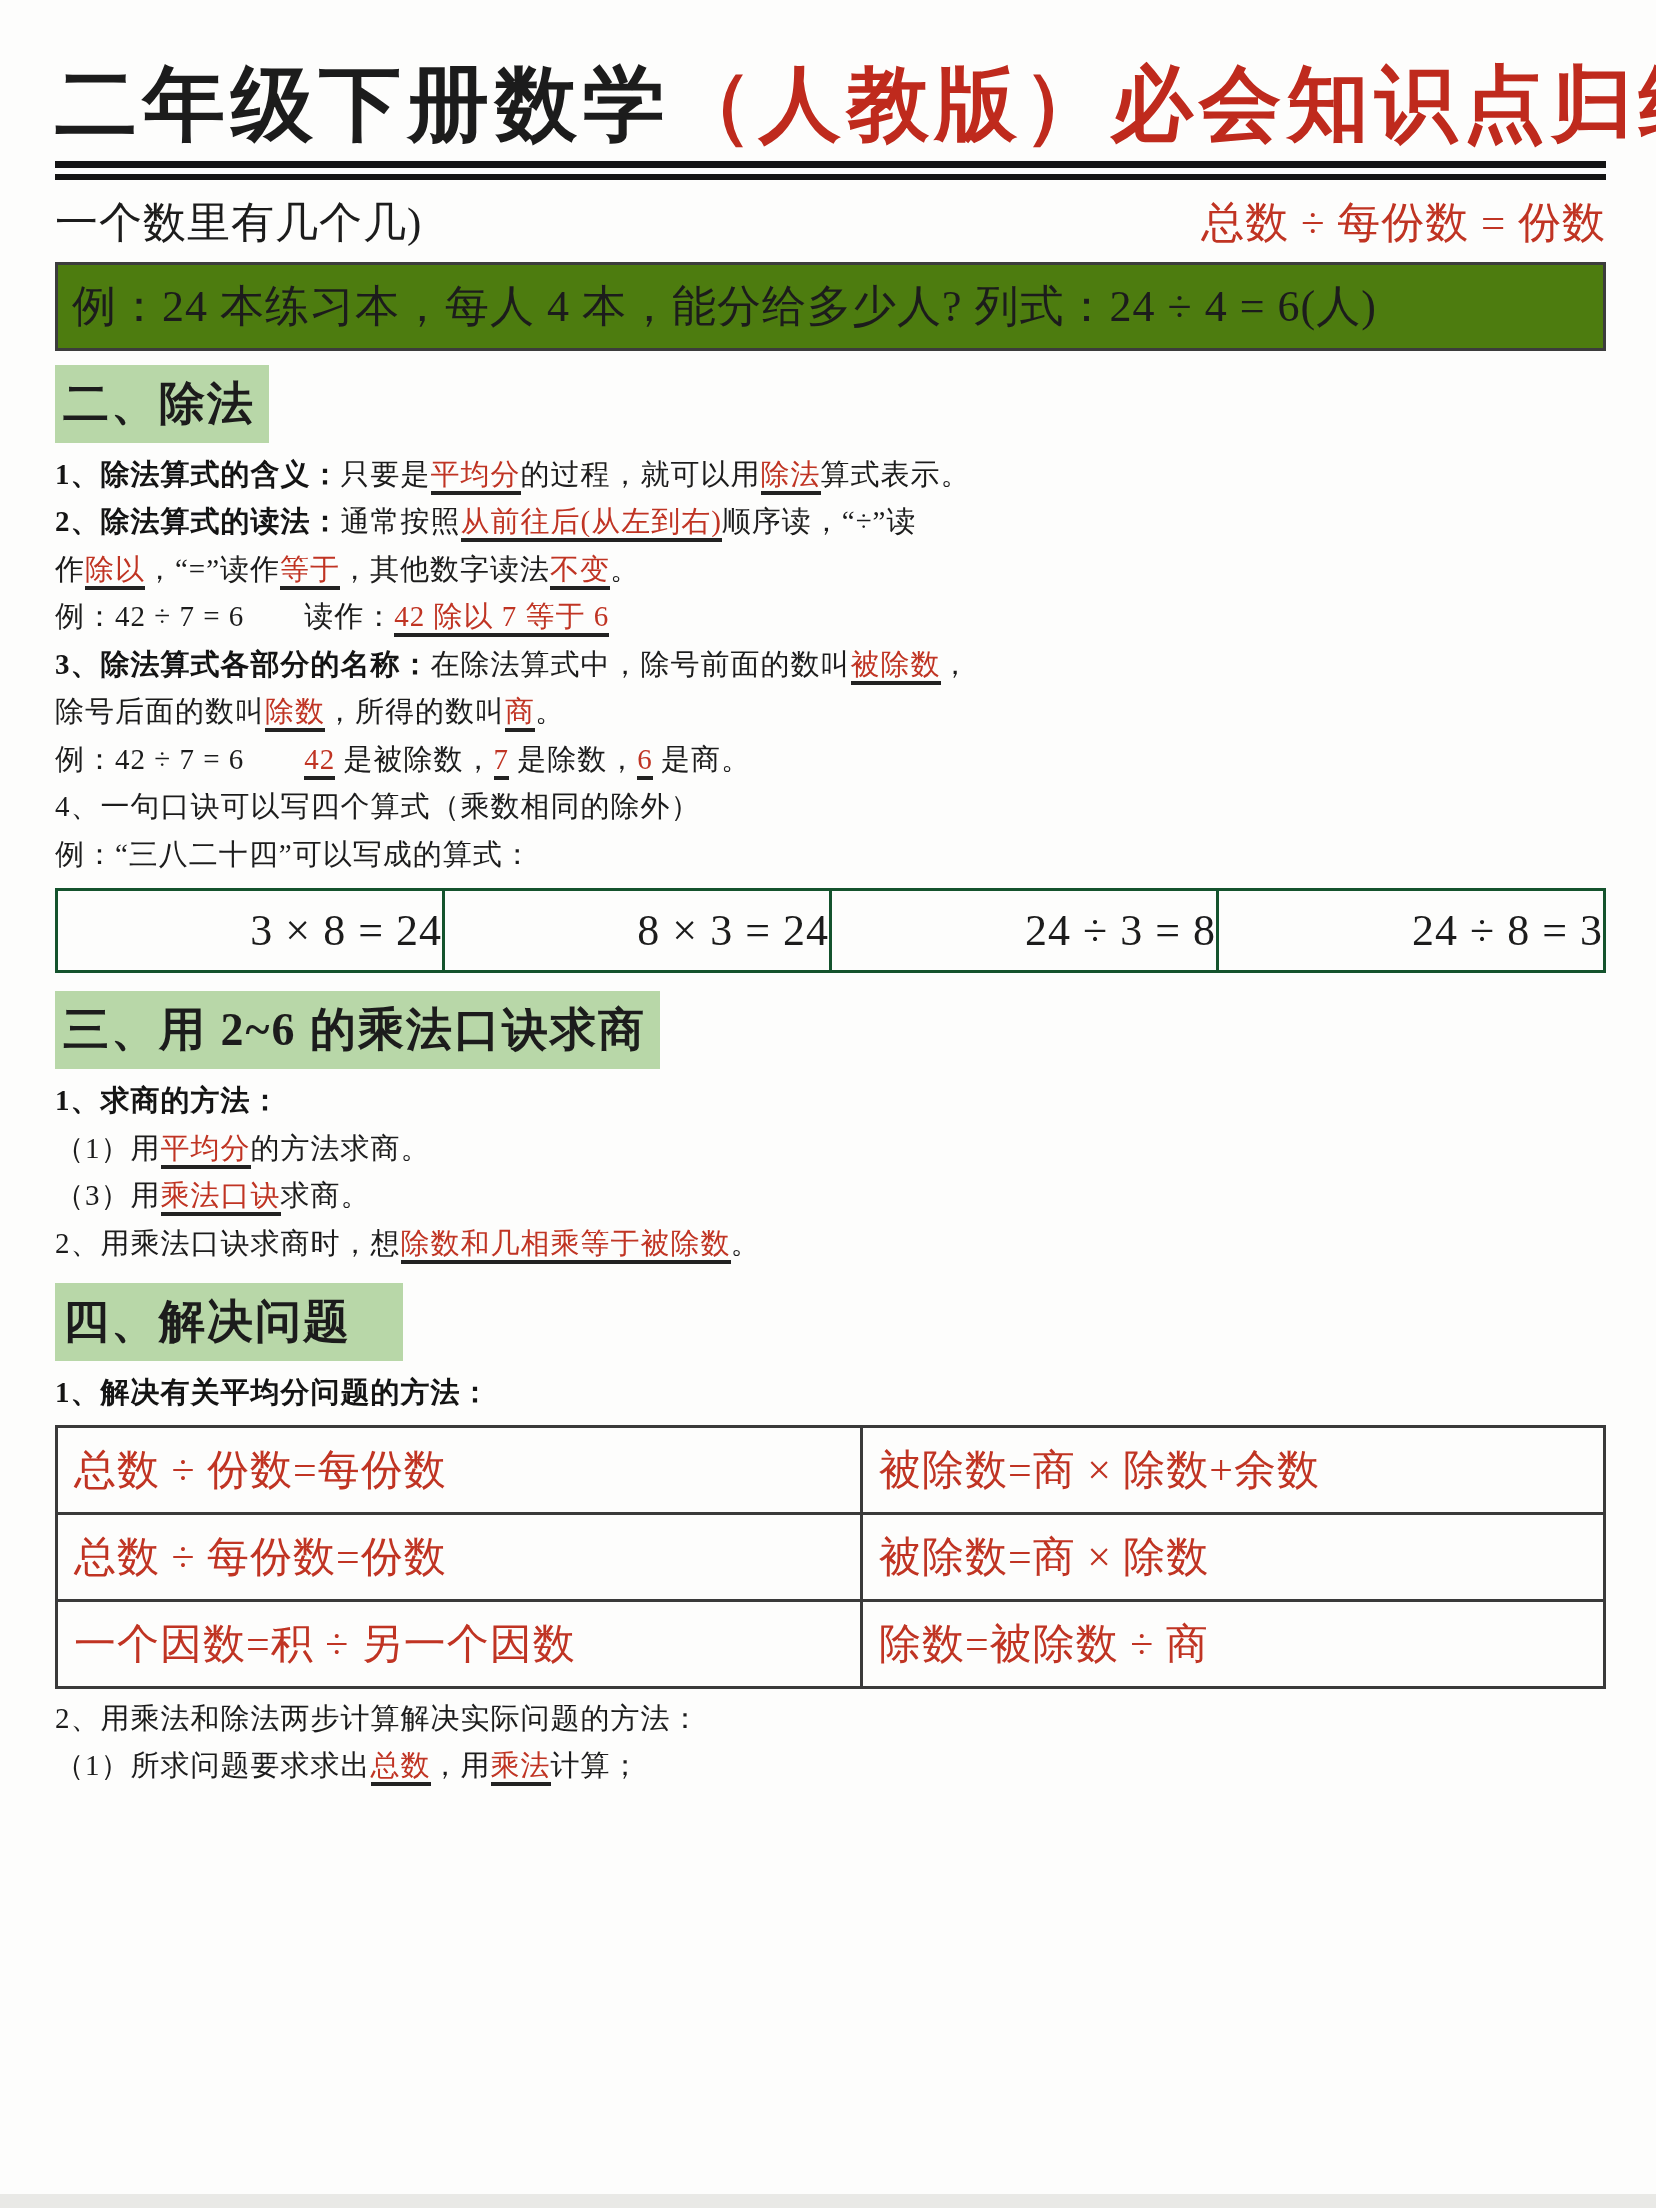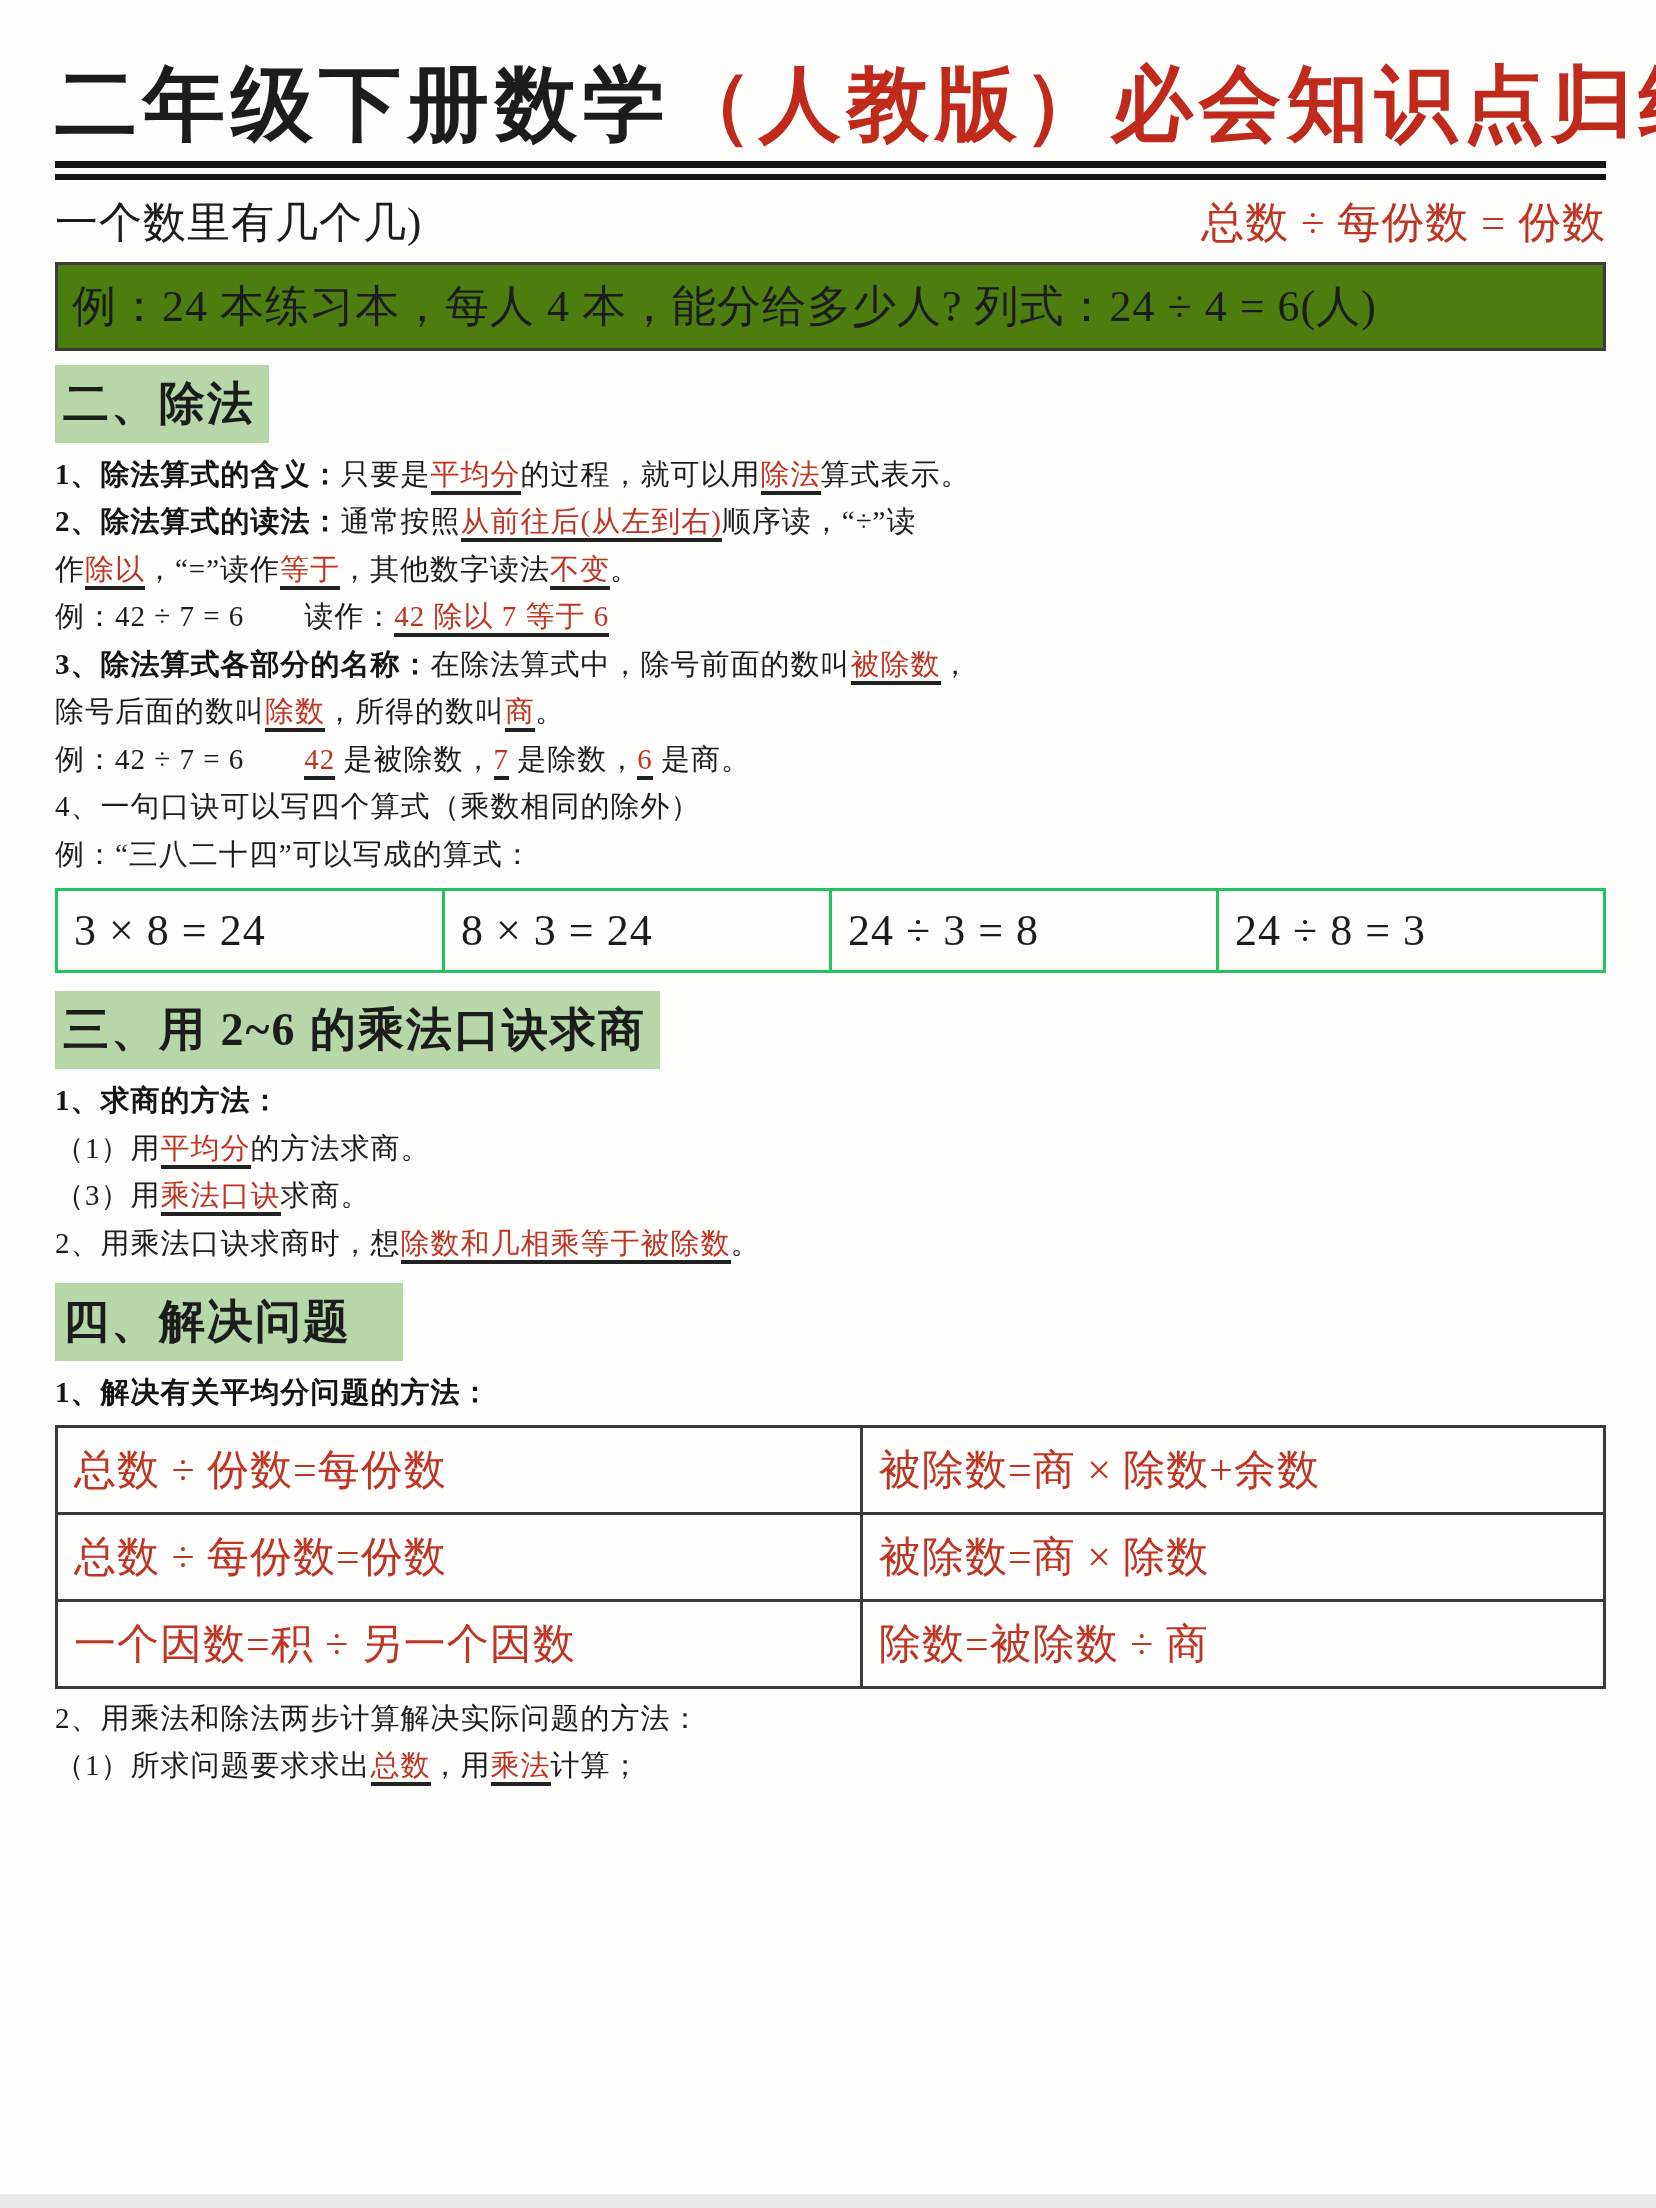--- a/index.html
+++ b/index.html
@@ -56,24 +56,24 @@
     font-size:46px;font-weight:700;letter-spacing:2px;
     padding:8px 14px 8px 8px;
     margin:14px 0 6px 0;
   }
   .g-head.pad-lg{}
   .g-head.pad-md{padding-right:52px;}
   
   table{border-collapse:collapse;width:100%;}
   .oral-table{margin:12px 0 4px 0;}
   .oral-table td{
-    border:3px solid #22c55e;
-    text-align:left;
+    border:3px solid #14532d;
+    text-align:right;
     font-size:44px;letter-spacing:1px;
-    padding:14px 16px;
+    padding:14px 0;
     width:25%;
   }
   
   .solve-table{margin:10px 0 8px 0;}
   .solve-table td{
     border:3px solid #3a3a3a;
     font-size:42px;letter-spacing:1px;
     color:#c03423;
     padding:14px 16px;
   }

